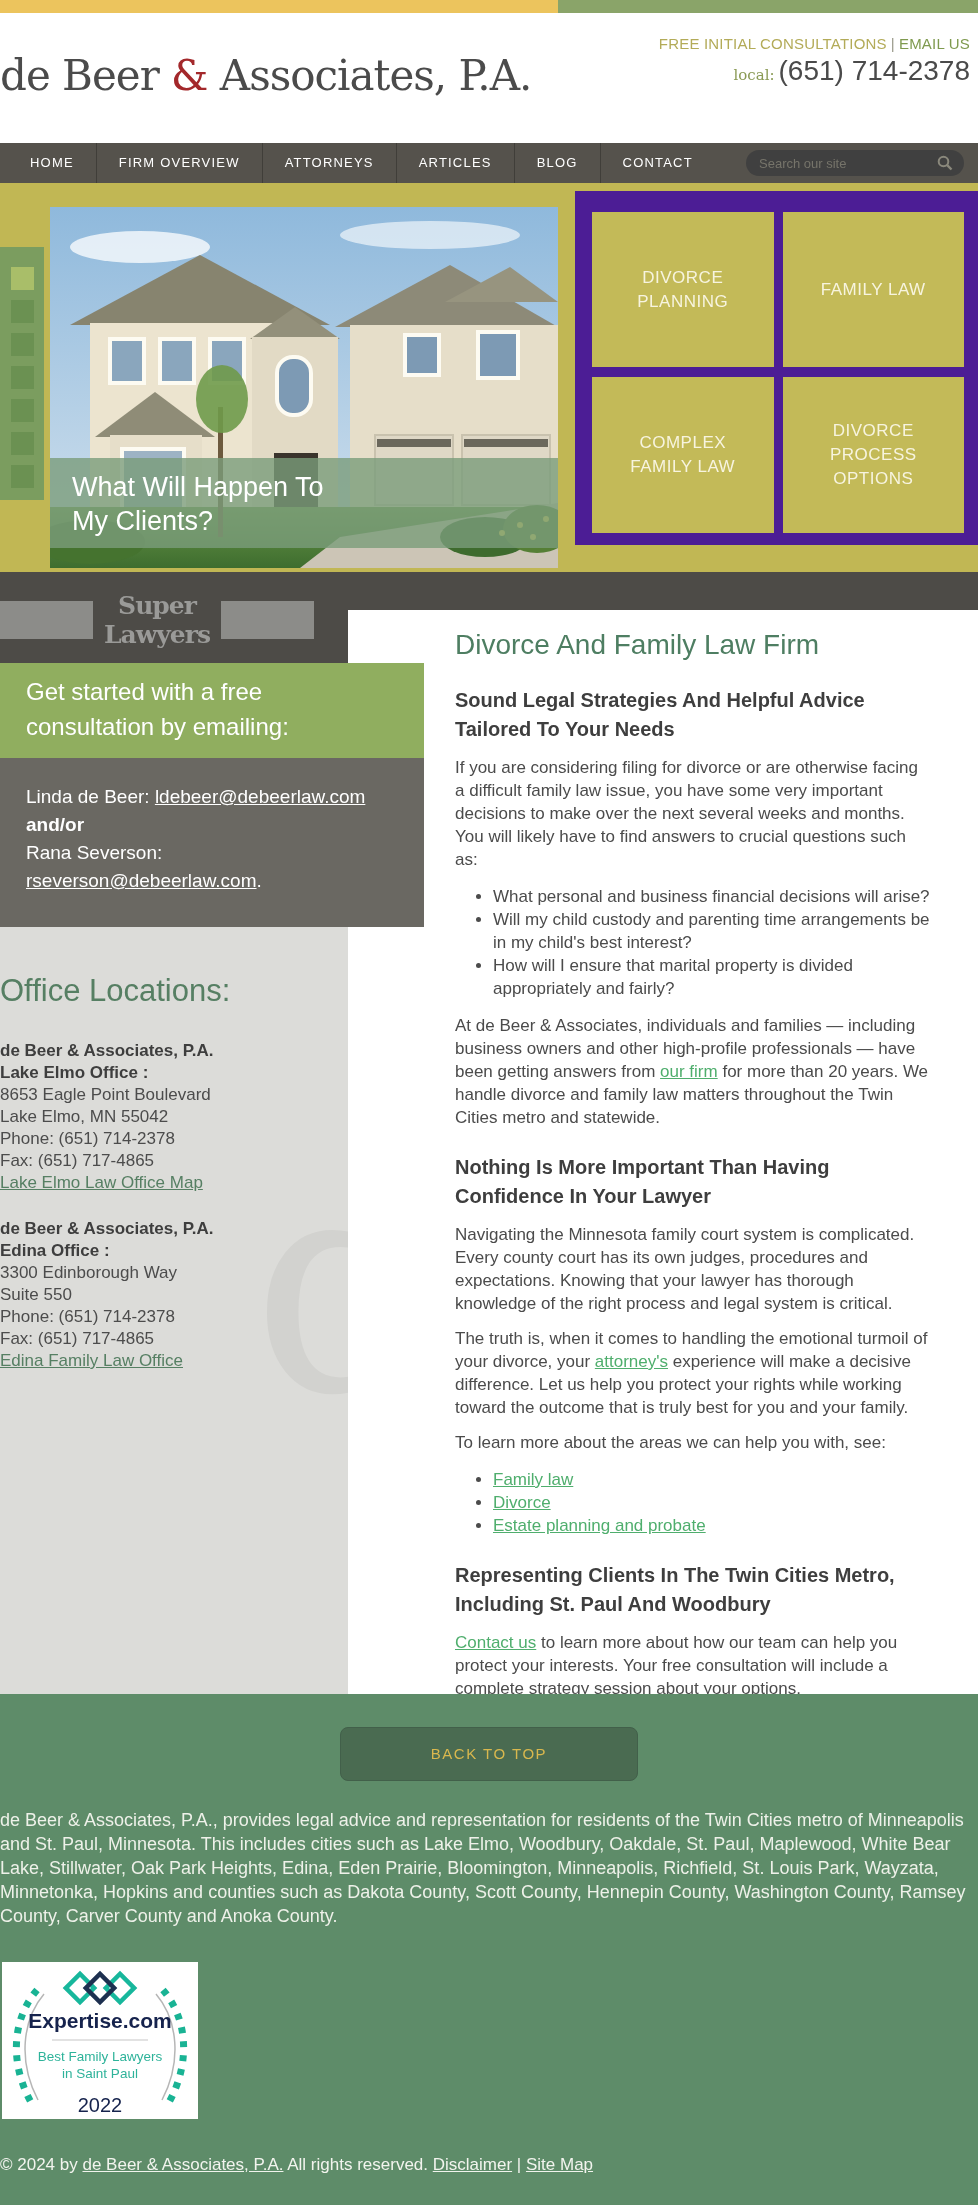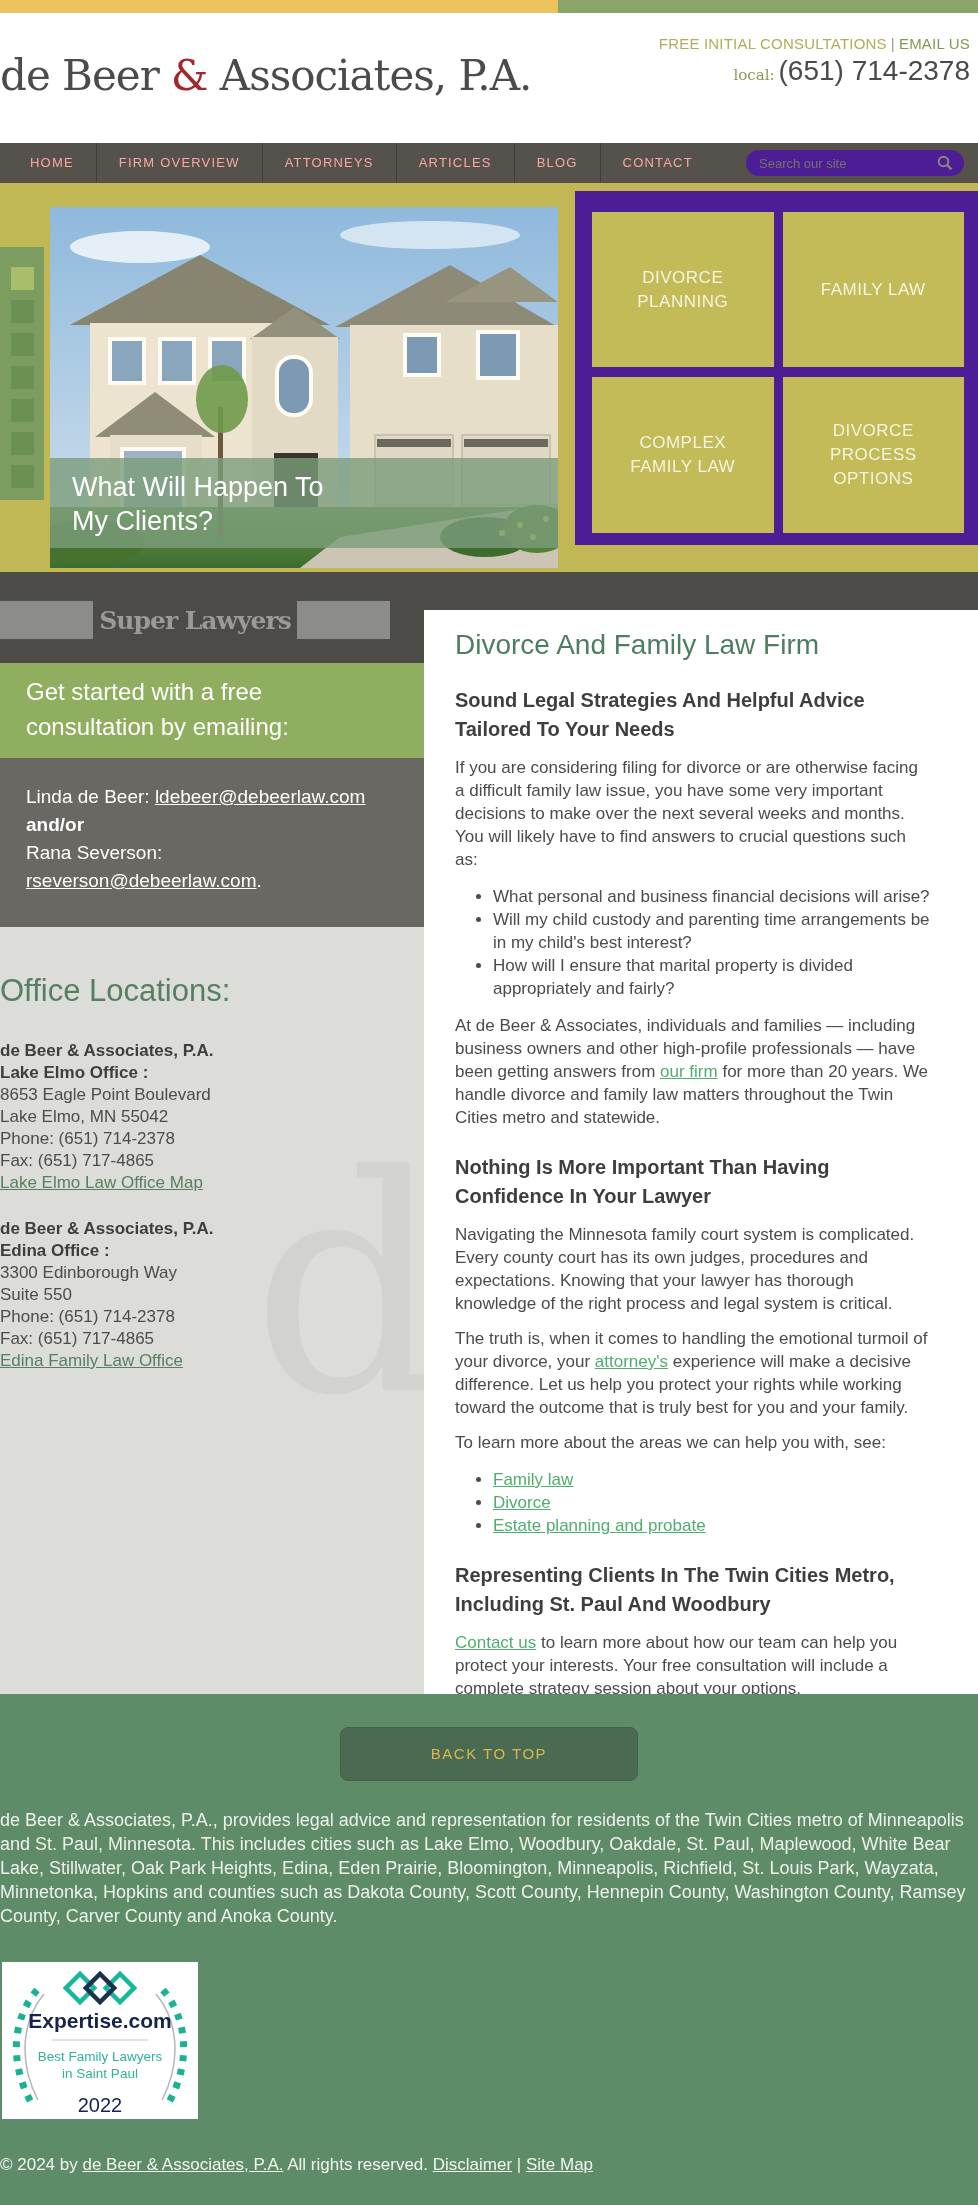--- a/index.html
+++ b/index.html
@@ -19,24 +19,24 @@
   .consult-line{font-size:15px;letter-spacing:.2px;}
   .consult-label{color:#b3ab58;}
   .consult-sep{color:#9a9a8a;padding:0 4px;}
   .email-link{color:#7f9a4f;text-decoration:none;}
   .phone-line{margin-top:3px;white-space:nowrap;}
   .local-label{font-family:"DejaVu Serif",serif;font-size:15px;color:#8a9a55;margin-right:4px;}
   .phone-number{font-size:28px;color:#4a4a4a;}
 
   
   .nav{position:absolute;top:143px;left:0;width:978px;height:40px;background:#55524c;display:flex;align-items:center;}
-  .nav-item{padding:0 22px;height:40px;line-height:40px;font-size:13px;letter-spacing:1.2px;color:#fca5a5;cursor:pointer;}
+  .nav-item{padding:0 22px;height:40px;line-height:40px;font-size:13px;letter-spacing:1.2px;color:#ffffff;cursor:pointer;}
   .nav-item + .nav-item{border-left:1px solid #403e39;}
   .nav-item:first-child{margin-left:8px;}
-  .search-box{position:absolute;right:14px;top:7px;width:196px;height:26px;background:#4c1d95;border-radius:13px;
+  .search-box{position:absolute;right:14px;top:7px;width:196px;height:26px;background:#404040;border-radius:13px;
               display:flex;align-items:center;padding:0 11px;}
   .search-box input{flex:1;background:transparent;border:none;outline:none;color:#a5a394;font-size:13px;}
   .search-box input::placeholder{color:#76746а;}
   .search-box input::-webkit-input-placeholder{color:#76746a;}
   .search-icon{width:16px;height:16px;flex:0 0 auto;cursor:pointer;}
 
   
   .hero{position:absolute;top:183px;left:0;width:978px;height:389px;background:#c1b754;}
   .hero-strip{position:absolute;left:0;top:64px;width:44px;height:253px;background:#7b9d5f;
               display:flex;flex-direction:column;align-items:center;gap:10px;padding-top:20px;box-sizing:border-box;}
@@ -46,21 +46,21 @@
   .hero-overlay{position:absolute;left:0;top:251px;width:100%;height:90px;background:rgba(122,156,122,.8);
                 color:#fff;box-sizing:border-box;padding:12px 10px 0 22px;font-size:27px;line-height:34px;font-weight:400;}
   .hero-panel{position:absolute;left:575px;top:8px;width:403px;height:354px;background:#4c1d95;box-sizing:border-box;
               display:grid;grid-template-columns:1fr 1fr;grid-template-rows:155px 156px;gap:10px 9px;padding:21px 14px 12px 17px;}
   .tile{background:#c3ba58;color:#f7f4df;display:flex;align-items:center;justify-content:center;text-align:center;
         font-size:17px;line-height:24px;letter-spacing:.5px;padding:0 20px;cursor:pointer;}
 
   
   .main{position:absolute;top:572px;left:0;width:978px;height:1122px;}
   .dark-top{position:absolute;top:0;left:0;width:978px;height:38px;background:#4d4b47;}
-  .left-col{position:absolute;left:0;top:0;width:424px;height:1122px;}
+  .left-col{position:absolute;left:0;top:0;width:348px;height:1122px;}
   .left-dark{position:relative;height:355px;background:#4d4b47;}
   .sl-row{position:absolute;left:0;top:28px;right:34px;height:40px;display:flex;align-items:center;}
   .sl-rect{width:93px;height:38px;background:#8c8c89;flex:0 0 auto;}
   .sl-text{flex:1;text-align:center;font-family:"DejaVu Serif",serif;font-weight:bold;font-size:25px;
            color:#9a9a98;letter-spacing:-1px;}
   .cta-box{position:absolute;left:0;top:91px;width:424px;height:95px;background:#90ae5f;box-sizing:border-box;
            color:#fff;font-size:24px;line-height:35px;padding:11px 56px 0 26px;}
   .contact-box{position:absolute;left:0;top:186px;width:424px;height:169px;background:#6a6862;box-sizing:border-box;
                color:#fff;font-size:19px;line-height:28px;padding:25px 20px 0 26px;}
   .contact-box a{color:#fff;}

